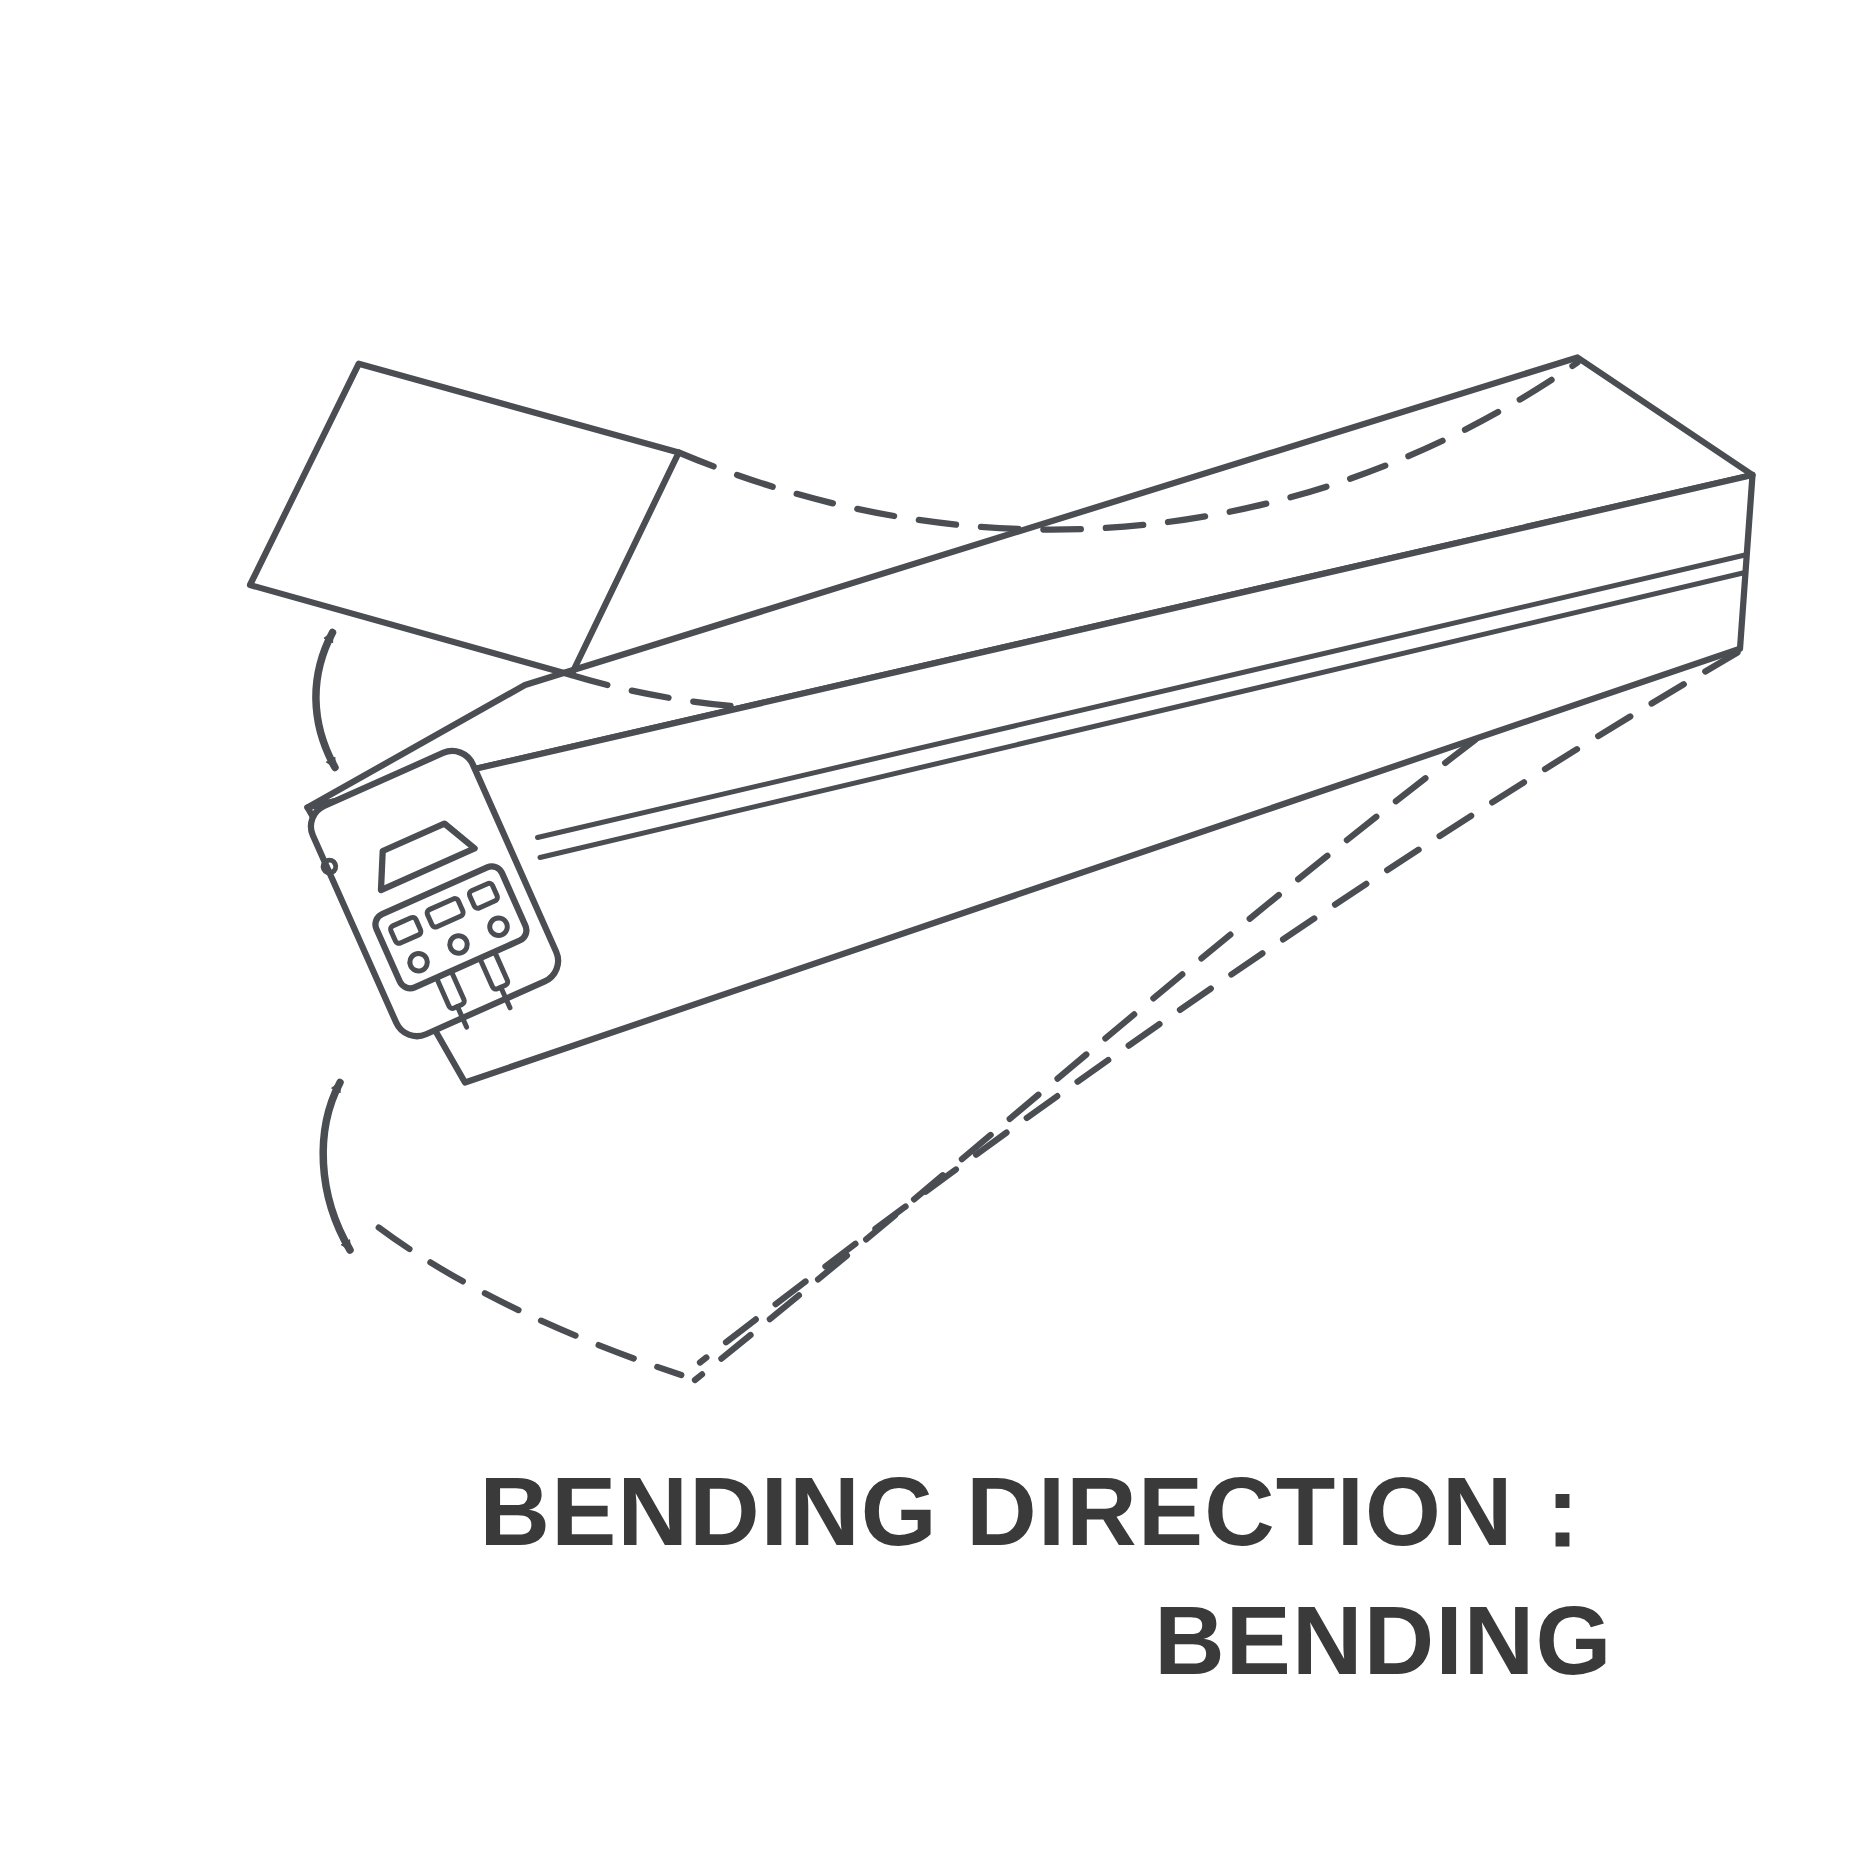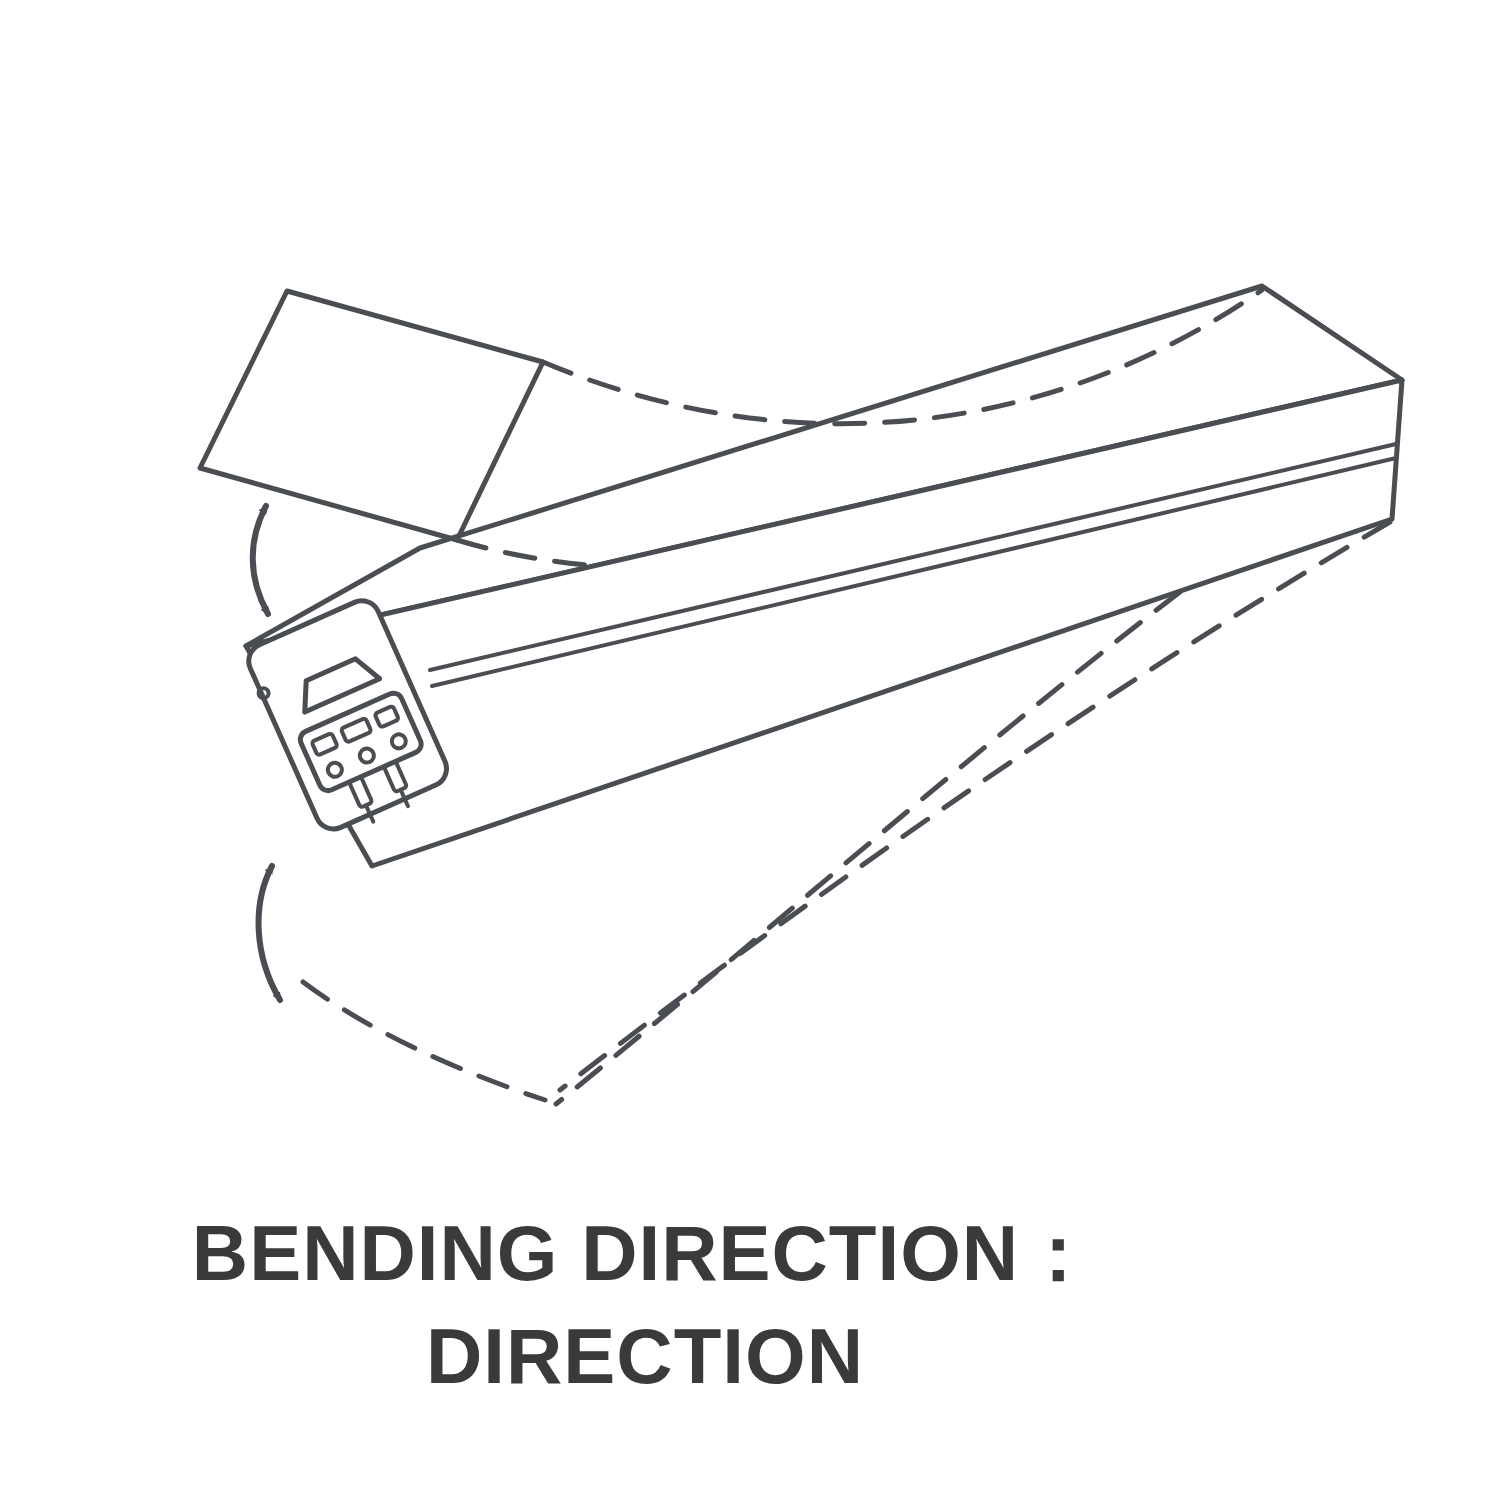--- a/index.html
+++ b/index.html
@@ -24,25 +24,24 @@
   .olf  { stroke: #4A4D52; stroke-width: 5; fill: #ffffff; stroke-linejoin: round; stroke-linecap: round; }
   .dash { stroke: #4A4D52; stroke-width: 5; fill: none; stroke-dasharray: 30 20; stroke-linecap: round; }
   .arrow{ stroke: #4A4D52; stroke-width: 6; fill: none; stroke-linecap: round; }
   .thin { stroke: #4A4D52; stroke-width: 4; fill: none; stroke-linecap: round; }
 
   .caption {
     position: absolute;
     left: 0;
     top: 1158px;
     width: 1290px;
-    text-align: center;
+    text-align: right;
     color: #3A3A3A;
     font-weight: 700;
     line-height: 1.32;
-    margin-top: 44px;
   }
   .caption .line {
     font-size: 78px;
     letter-spacing: 1px;
     white-space: nowrap;
   }
 </style>
 </head>
 <body>
 
@@ -99,16 +98,16 @@
       <path class="dash" d="M 1180 592 C 960 760, 760 940, 556 1104"></path>
       <path class="dash" d="M 303 982 C 370 1032, 460 1072, 545 1100"></path>
     </g>
 
     <path class="arrow" d="M 266 506 C 248 540, 248 578, 268 614" marker-start="url(#ah)" marker-end="url(#ah)"></path>
     <path class="arrow" d="M 272 866 C 252 904, 254 956, 280 1000" marker-start="url(#ah)" marker-end="url(#ah)"></path>
   </svg>
 
   <div class="caption">
     <div class="line">BENDING DIRECTION：</div>
-    <div class="line">DIRECTION</div>
+    <div class="line">BENDING</div>
   </div>
 
 </div>
 
 </body></html>

